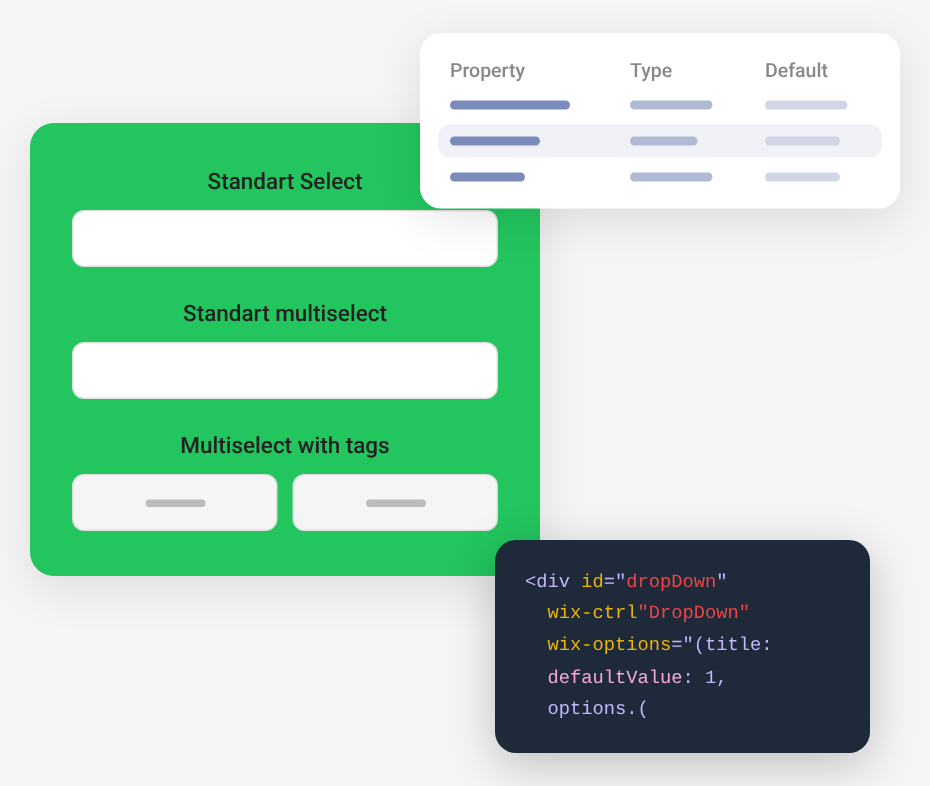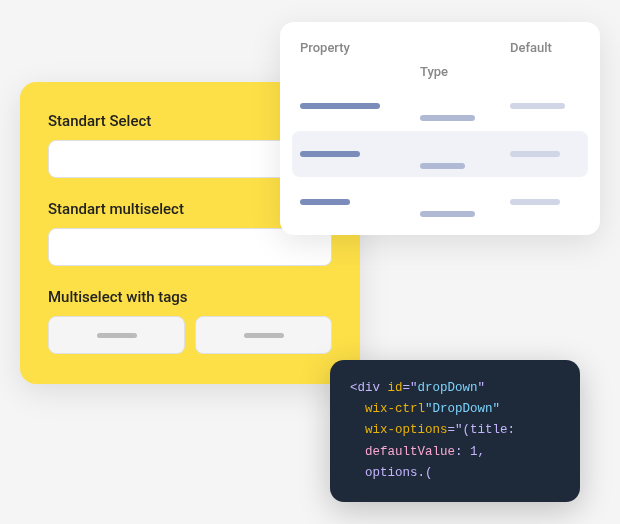--- a/index.html
+++ b/index.html
@@ -20,25 +20,26 @@
       width: 580px;
       height: 480px;
     }
 
     
     .form-card {
       position: absolute;
       top: 60px;
       left: 0;
       width: 340px;
-      background: #fde047;
+      background: #22c55e;
       border-radius: 16px;
       padding: 30px 28px 30px 28px;
       box-shadow: 0 8px 32px rgba(0,0,0,0.10);
       z-index: 1;
+      text-align: center;
     }
 
     .form-section {
       margin-bottom: 22px;
     }
 
     .form-label {
       font-size: 15px;
       font-weight: 500;
       color: #222;
@@ -129,21 +130,21 @@
       height: 6px;
       border-radius: 3px;
       background: #c5cad8;
     }
 
     .cell-bar.dark { background: #7b8cba; }
     .cell-bar.medium { background: #b0bad4; }
     .cell-bar.light { background: #d0d6e5; }
 
     .cell-1 { width: 120px; }
-    .cell-2 { width: 90px; margin-top: 24px; }
+    .cell-2 { width: 90px; }
     .cell-3 { flex: 1; }
 
     
     .code-card {
       position: absolute;
       bottom: 0;
       right: 20px;
       width: 250px;
       background: #1e2a3a;
       border-radius: 14px;
@@ -152,21 +153,21 @@
       z-index: 3;
     }
 
     .code-line {
       font-family: 'Courier New', Courier, monospace;
       font-size: 12.5px;
       line-height: 1.7;
     }
 
     .code-attr { color: #eab308; }
-    .code-val { color: #7dd3fc; }
+    .code-val { color: #ef4444; }
     .code-highlight { color: #f9a8d4; }
     .code-plain { color: #c4b5fd; }
   </style>
 </head>
 <body>
 
 <div class="scene">
 
   <div class="table-card">
     <div class="table-header">

